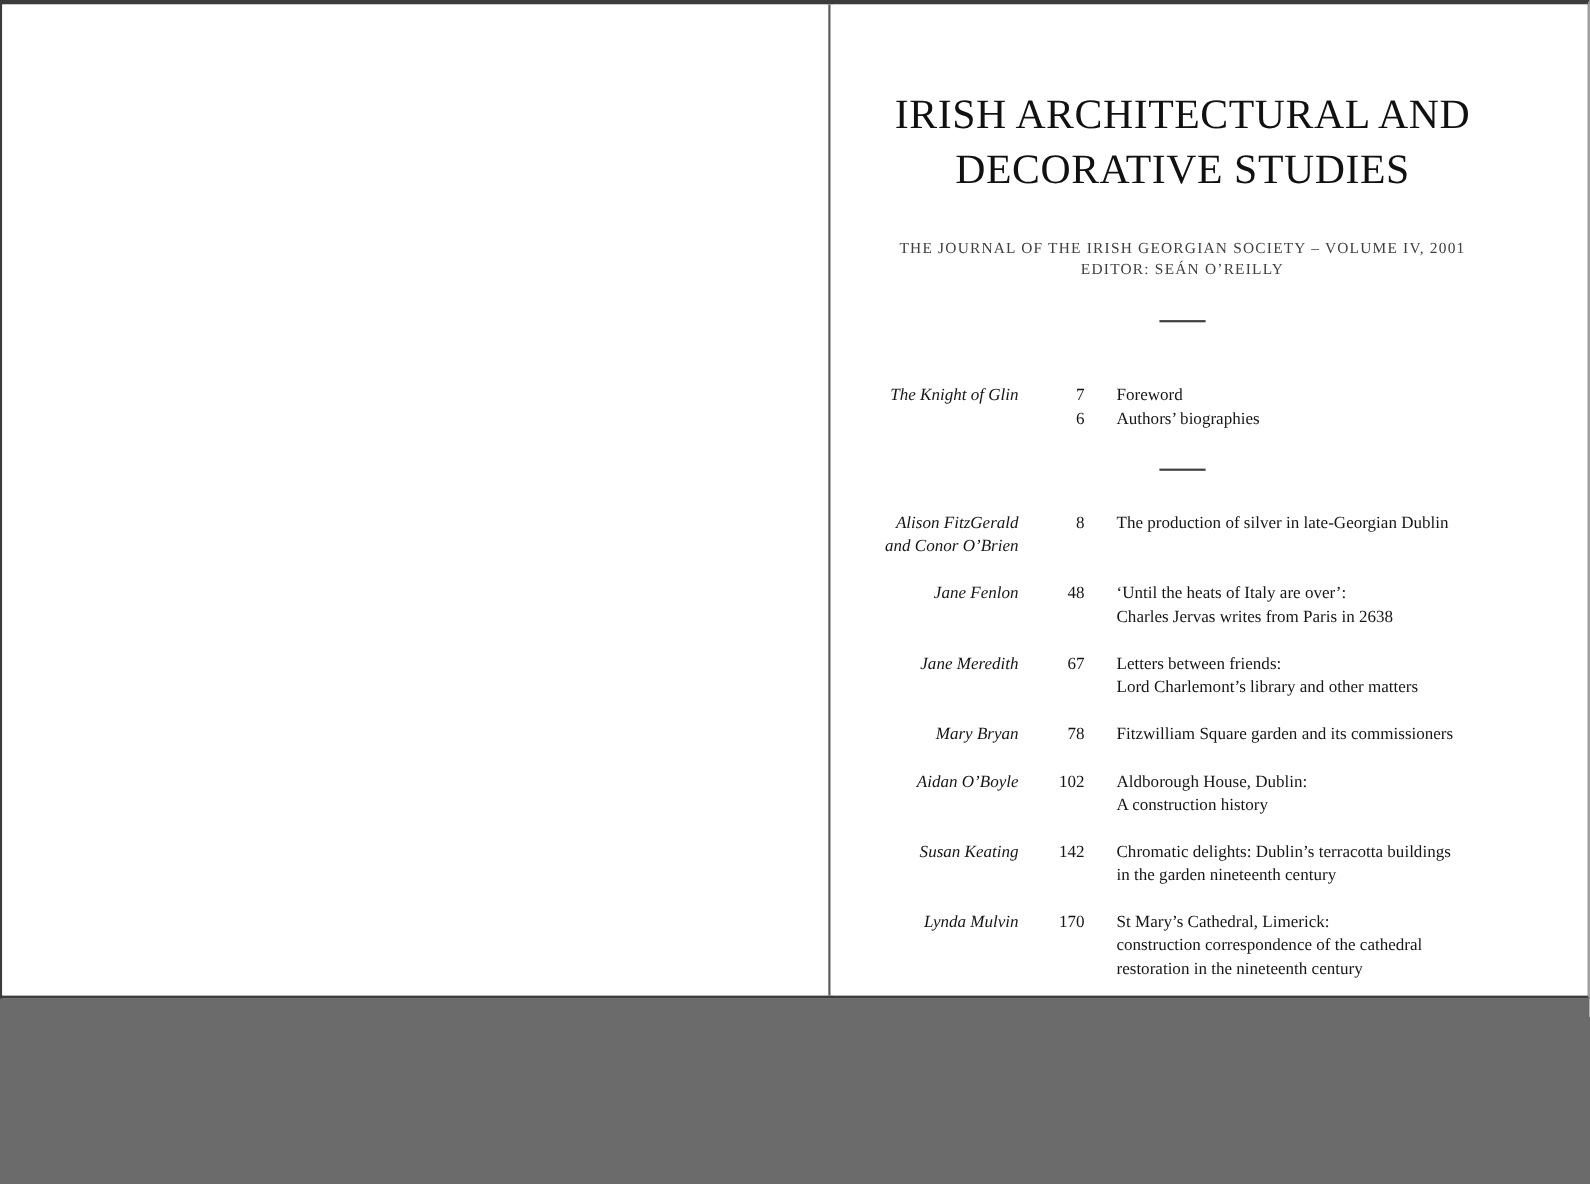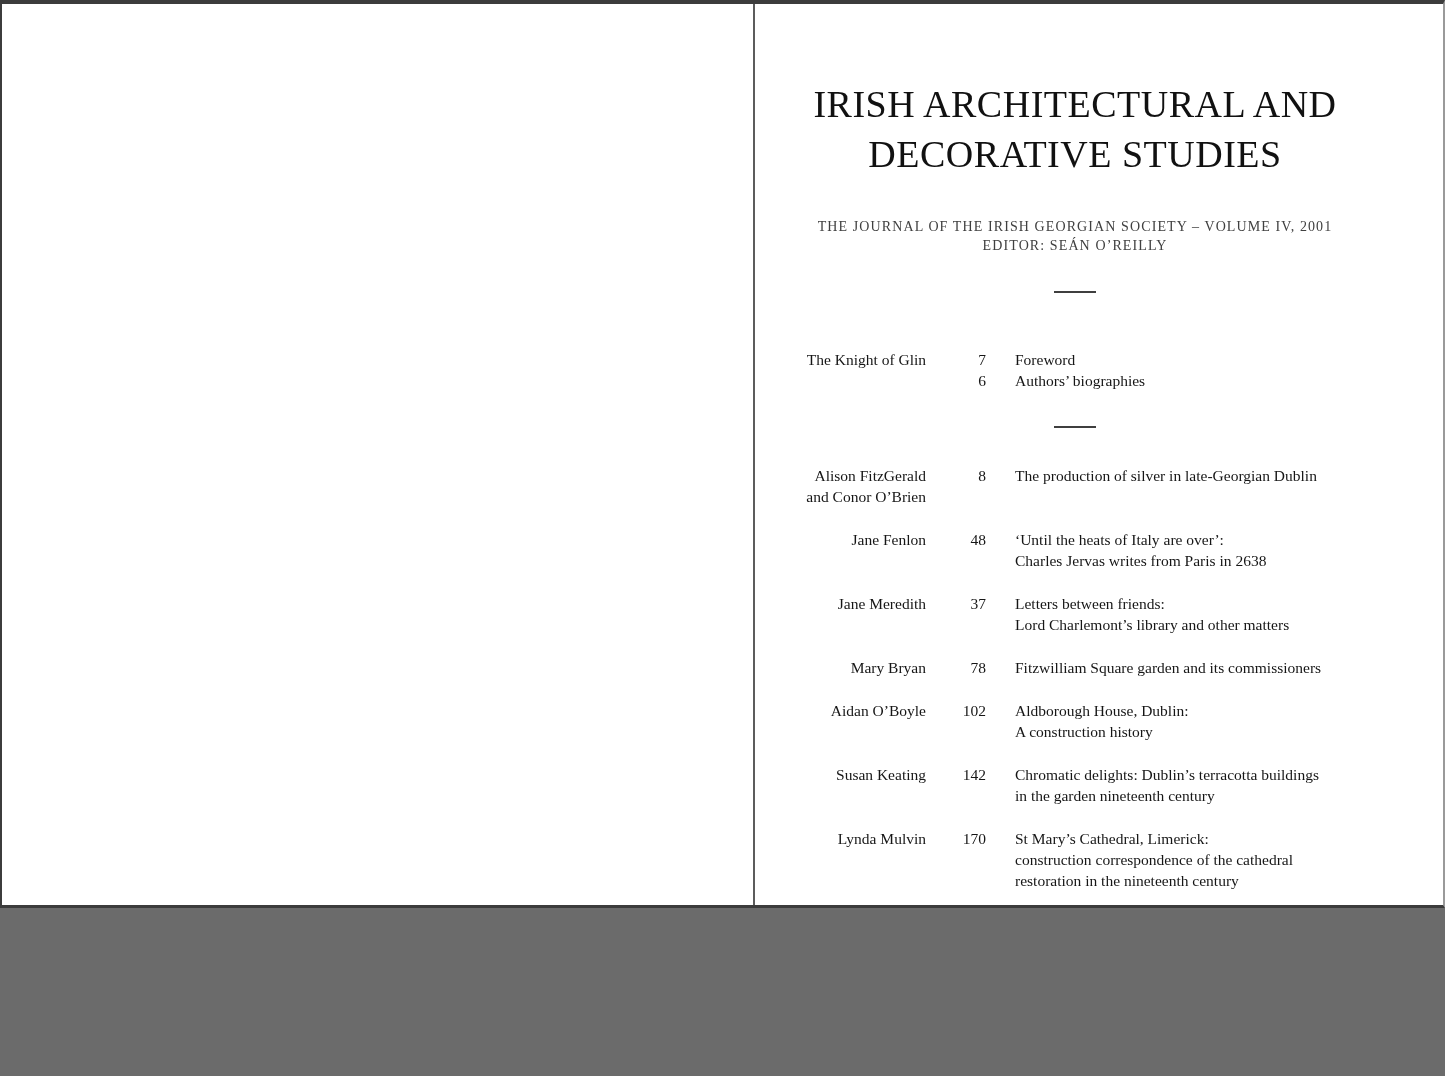--- a/index.html
+++ b/index.html
@@ -68,20 +68,21 @@
   .toc { margin-top: 56px; font-size: 15.5px; line-height: 21px; }
   .row {
     display: grid;
     grid-template-columns: 134px 60px auto;
     align-items: start;
   }
   .entry { margin-bottom: 22px; }
   .tight { margin-bottom: 0; }
   .col-author {
     text-align: right;
+    font-style: italic;
     white-space: nowrap;
   }
   .col-page { text-align: right; }
   .col-title { padding-left: 29px; white-space: nowrap; }
 </style>
 </head>
 <body>
 
 <div class="scan">
 
@@ -137,21 +138,21 @@
           <div class="col-title">
             <div>‘Until the heats of Italy are over’:</div>
             <div>Charles Jervas writes from Paris in 2638</div>
           </div>
         </div>
 
         <div class="row entry">
           <div class="col-author">
             <div>Jane Meredith</div>
           </div>
-          <div class="col-page">37</div>
+          <div class="col-page">67</div>
           <div class="col-title">
             <div>Letters between friends:</div>
             <div>Lord Charlemont’s library and other matters</div>
           </div>
         </div>
 
         <div class="row entry">
           <div class="col-author">
             <div>Mary Bryan</div>
           </div>

